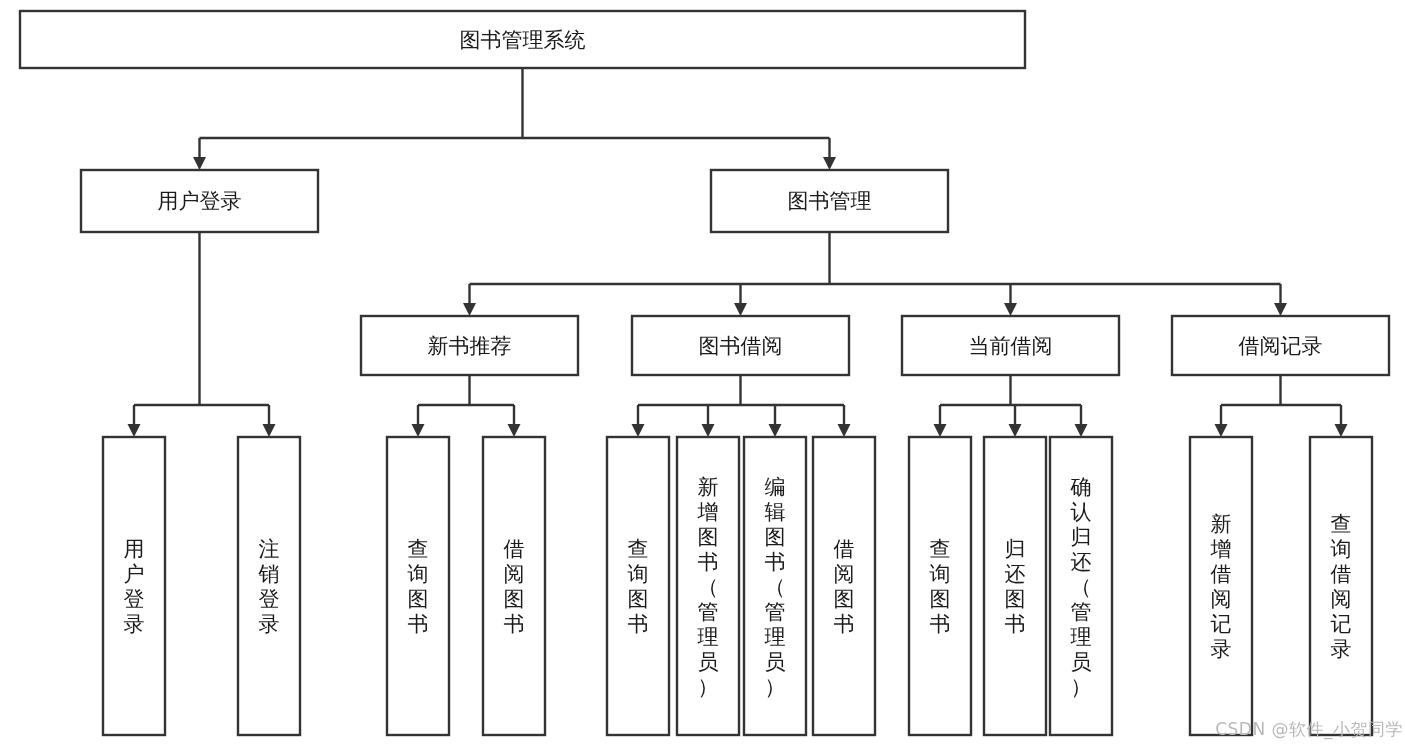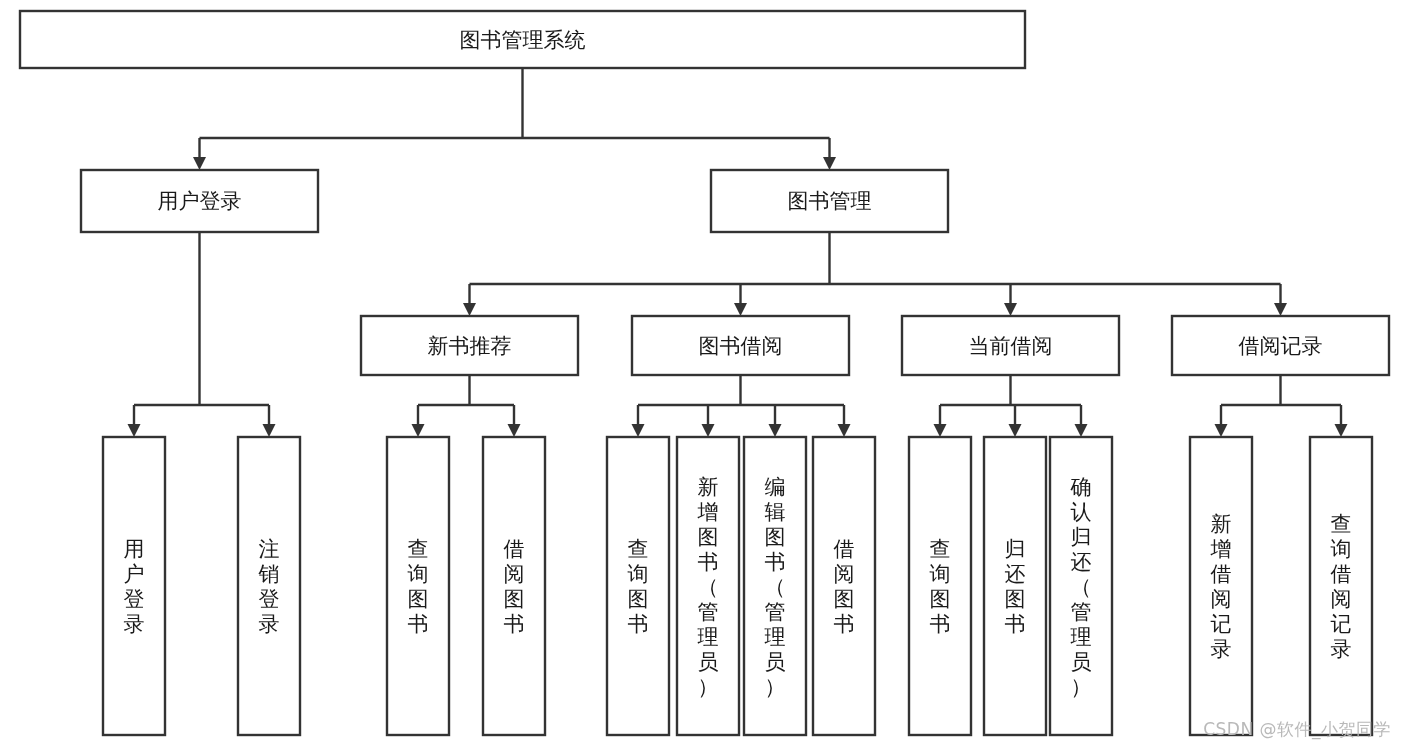--- a/index.html
+++ b/index.html
@@ -49,21 +49,21 @@
     dominant-baseline: middle;
   }
   .node-label-v {
     font-family: "DejaVu Sans", "Liberation Sans", sans-serif;
     font-size: 21px;
     fill: #1a1a1a;
     text-anchor: middle;
   }
   .watermark {
     position: absolute;
-    right: 14px;
+    right: 2px;
     bottom: 6px;
     font-family: "DejaVu Sans", "Liberation Sans", sans-serif;
     font-size: 17px;
     color: #b9b9b9;
     letter-spacing: 0.5px;
     white-space: nowrap;
     user-select: none;
   }
 </style>
 </head>

